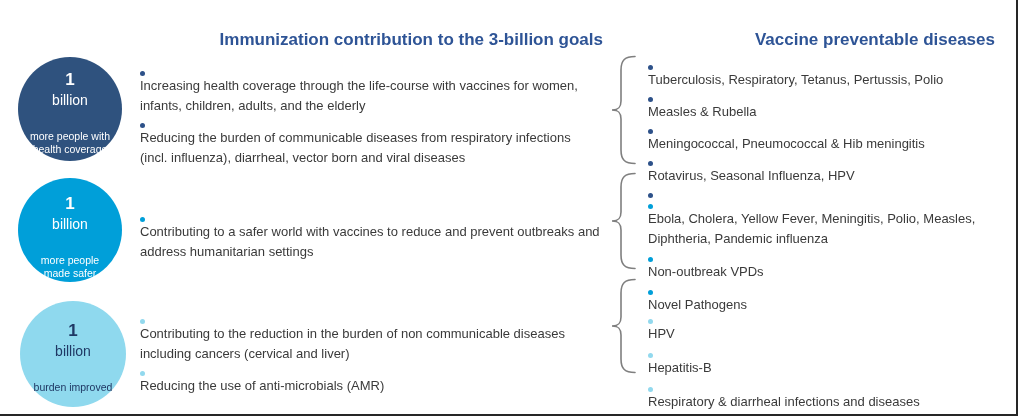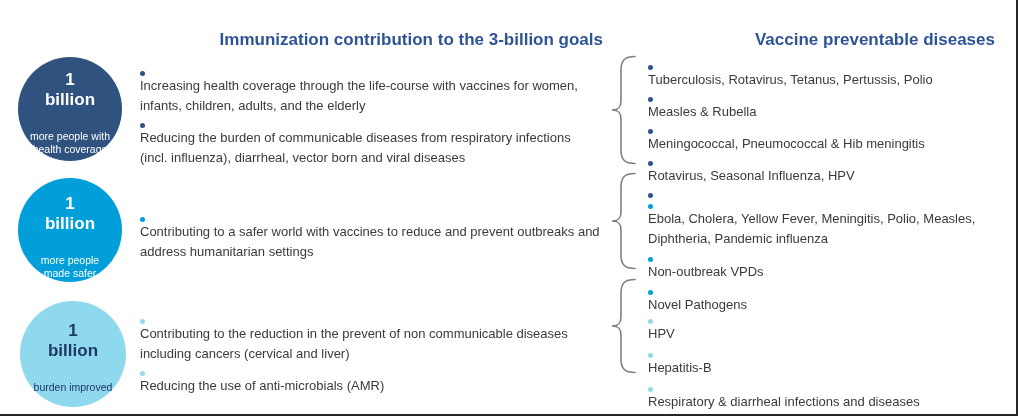--- a/index.html
+++ b/index.html
@@ -18,21 +18,21 @@
   .circle {
     position:absolute;
     border-radius:50%;
     display:flex; flex-direction:column; align-items:center;
     text-align:center; color:#ffffff;
   }
   .c1 { left:18px;  top:57px;  width:104px; height:104px; background:#2F527E; padding-top:13px; }
   .c2 { left:18px;  top:178px; width:104px; height:104px; background:#009FD9; padding-top:16px; }
   .c3 { left:20px;  top:301px; width:106px; height:106px; background:#8FD9EE; color:#1F3864; padding-top:20px; }
   .circle .num  { font-size:17px; font-weight:bold; line-height:20px; }
-  .circle .unit { font-size:17px; font-weight:bold; line-height:20px; }
+  .circle .unit { font-size:14px; font-weight:normal; line-height:20px; }
   .circle .caption { font-size:10.5px; line-height:12.5px; width:80px; margin-top:20px; }
 
   
   .heading {
     position:absolute; top:30px;
     font-size:17px; font-weight:bold;
     color:#2E5496; text-align:right;
   }
   .h-goals    { left:148px; width:455px; }
   .h-diseases { left:650px; width:345px; }
@@ -97,42 +97,42 @@
   </ul>
   <ul class="blist m2">
     <li>
       <span class="dot cyan"></span>
       <span>Contributing to a safer world with vaccines to reduce and prevent outbreaks and address humanitarian settings</span>
     </li>
   </ul>
   <ul class="blist m3">
     <li>
       <span class="dot light"></span>
-      <span>Contributing to the reduction in the prevent of non communicable diseases including cancers (cervical and liver)</span>
+      <span>Contributing to the reduction in the burden of non communicable diseases including cancers (cervical and liver)</span>
     </li>
     <li>
       <span class="dot light"></span>
       <span>Reducing the use of anti-microbials (AMR)</span>
     </li>
   </ul>
 
   <svg class="brace b1" width="28" height="110" viewBox="0 0 28 110">
     <path d="M25 1.5 C15 1.5 11 5 11 15 L11 46 C11 52 9 55 2 55 C9 55 11 58 11 64 L11 95 C11 105 15 108.5 25 108.5"></path>
   </svg>
   <svg class="brace b2" width="28" height="98" viewBox="0 0 28 98">
     <path d="M25 1.5 C15 1.5 11 5 11 15 L11 40 C11 46 9 49 2 49 C9 49 11 52 11 58 L11 83 C11 93 15 96.5 25 96.5"></path>
   </svg>
   <svg class="brace b3" width="28" height="96" viewBox="0 0 28 96">
     <path d="M25 1.5 C15 1.5 11 5 11 15 L11 39 C11 45 9 48 2 48 C9 48 11 51 11 57 L11 81 C11 91 15 94.5 25 94.5"></path>
   </svg>
 
   <ul class="blist r1">
     <li>
       <span class="dot navy"></span>
-      <span>Tuberculosis, Rotavirus, Tetanus, Pertussis, Polio</span>
+      <span>Tuberculosis, Respiratory, Tetanus, Pertussis, Polio</span>
     </li>
     <li>
       <span class="dot navy"></span>
       <span>Measles &amp; Rubella</span>
     </li>
     <li>
       <span class="dot navy"></span>
       <span>Meningococcal, Pneumococcal &amp; Hib meningitis</span>
     </li>
     <li>

